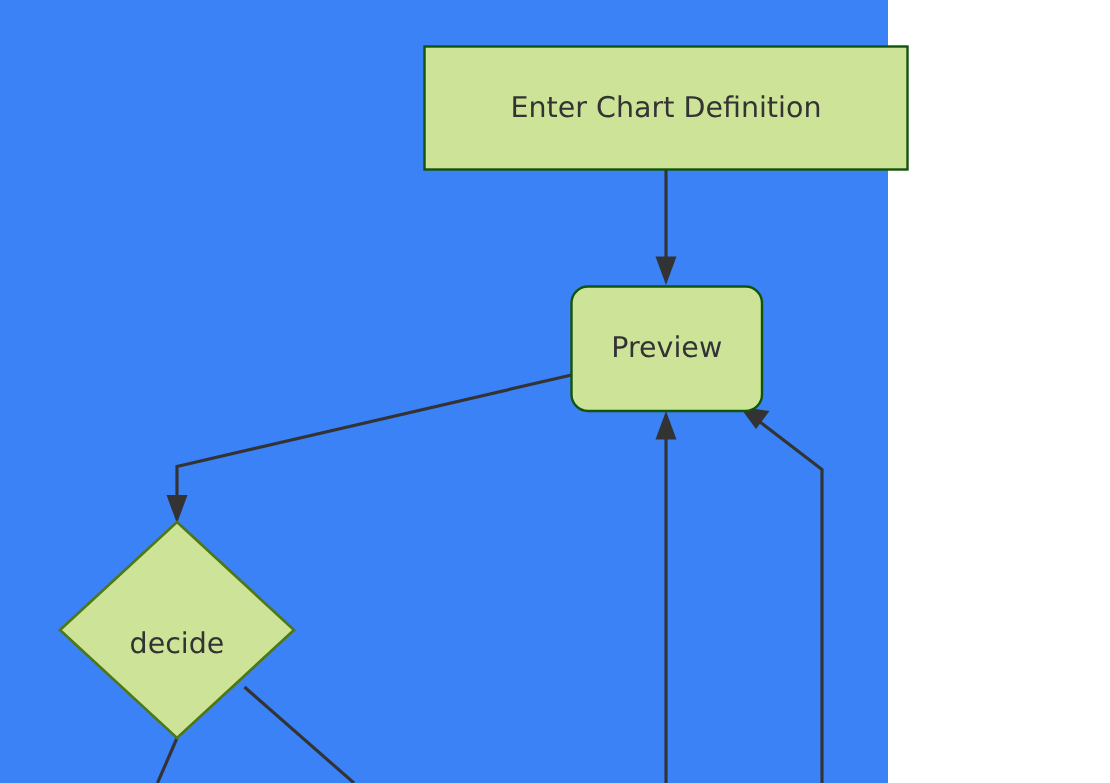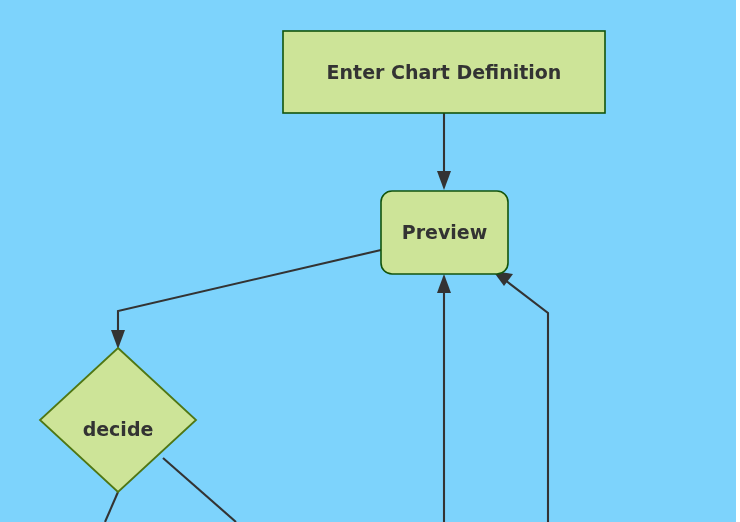--- a/index.html
+++ b/index.html
@@ -8,24 +8,23 @@
   }
   body {
     width: 740px;
     height: 522px;
     background: #ffffff;
     font-family: "DejaVu Sans", sans-serif;
     overflow: hidden;
   }
   #diagram-root {
     position: relative;
-    width: 736px;
+    width: 592px;
     height: 522px;
-    background: #7dd3fc;
-    font-weight: bold;
+    background: #3b82f6;
   }
   svg#flowchart {
     display: block;
     width: 740px;
     height: 522px;
   }
   .node-shape {
     fill: #cde498;
     stroke: #13540c;
     stroke-width: 1.6px;

